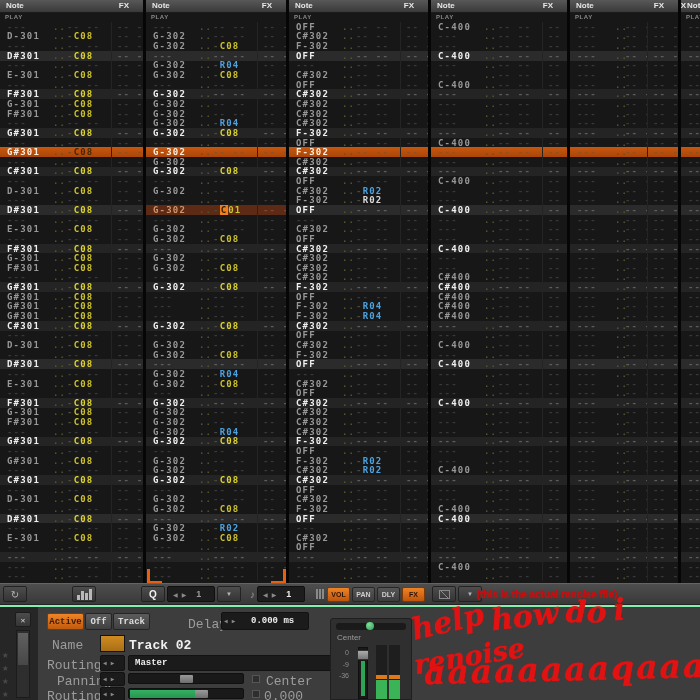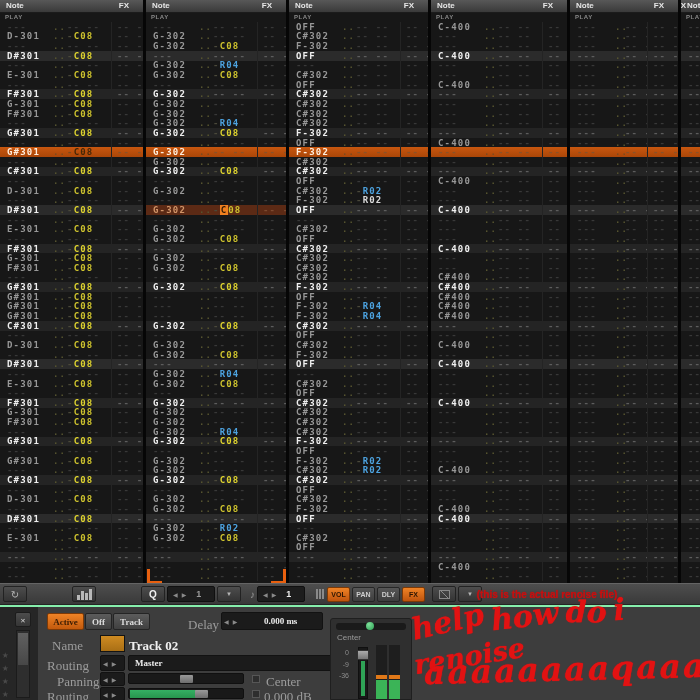--- a/index.html
+++ b/index.html
@@ -72,21 +72,21 @@
   .bottom{position:absolute;left:0;top:607px;width:700px;height:93px;background:#3d3d3d;}
   .lstrip{position:absolute;left:0;top:0;width:38px;height:93px;background:#262626;}
   .star{position:absolute;left:2px;color:#4a4a4a;font-size:11px;line-height:11px;}
   .xbtn{position:absolute;left:15px;top:5px;width:16px;height:15px;line-height:15px;text-align:center;
         background:linear-gradient(#4c4c4c,#363636);border:1px solid #1c1c1c;border-radius:2px;
         color:#d8d8d8;font-size:8px;box-sizing:border-box;}
   .sbar{position:absolute;left:16px;top:23px;width:14px;height:68px;background:#2e2e2e;
         border:1px solid #1b1b1b;box-sizing:border-box;}
   .sthumb{margin:2px 1px;height:32px;background:linear-gradient(#606060,#474747);}
 
-  .tpanel{position:absolute;left:40px;top:0;width:286px;height:93px;font-family:Liberation Serif, serif;text-align:center;}
+  .tpanel{position:absolute;left:40px;top:0;width:286px;height:93px;font-family:Liberation Mono, monospace;}
   .plabel{position:absolute;font-size:13px;color:#9c9c9c;}
   .pbtn{position:absolute;height:17px;font-size:9px;font-weight:bold;display:flex;align-items:center;
         justify-content:center;border-radius:2px;box-sizing:border-box;}
   .activeb{background:linear-gradient(#ef8326,#c25a0d);border:1px solid #7e3a06;color:#3a1c04;}
   .grayb{background:linear-gradient(#5c5c5c,#404040);border:1px solid #242424;color:#dcdcdc;}
   .inset{position:absolute;background:#1b1b1b;border:1px solid #121212;border-radius:2px;
          display:flex;align-items:center;box-sizing:border-box;}
   .inset .arr{padding:0 2px;}
   .inset .ival{color:#ececec;font-size:9px;font-weight:bold;}
   .swatch{position:absolute;width:25px;height:17px;background:linear-gradient(#cf8b22,#a96f15);
@@ -608,21 +608,21 @@
           </div>
           <div class="prow">
             <span class="cn dash">---</span>
             <span class="cv">..</span>
             <span class="ce"><span class="dash">-- --</span></span>
             <span class="cf">-- --</span>
           </div>
           <div class="prow sel-row">
             <span class="cn">G-302</span>
             <span class="cv">..</span>
-            <span class="ce"><span class="edash">-</span><span class="cursor">C</span><span class="ey">08</span></span>
+            <span class="ce"><span class="edash">-</span><span class="cursor">C</span><span class="ey">01</span></span>
             <span class="cf">-- --</span>
           </div>
           <div class="prow">
             <span class="cn dash">---</span>
             <span class="cv">..</span>
             <span class="ce"><span class="dash">-- --</span></span>
             <span class="cf">-- --</span>
           </div>
           <div class="prow">
             <span class="cn">G-302</span>
@@ -2147,21 +2147,21 @@
       <div class="sbar">
           <div class="sthumb"></div>
         </div>
     </div>
 
     <div class="tpanel">
       <div class="pbtn activeb" style="left:7px;top:6px;width:37px">Active</div>
       <div class="pbtn grayb" style="left:45px;top:6px;width:27px">Off</div>
       <div class="pbtn grayb" style="left:73px;top:6px;width:37px">Track</div>
       <span class="plabel" style="left:148px;top:10px">Delay</span>
-      <div class="inset" style="left:181px;top:5px;width:102px;height:18px">
+      <div class="inset" style="left:181px;top:5px;width:88px;height:18px">
         <span class="arr">◀</span>
         <span class="arr">▶</span>
         <span class="ival" style="margin:0 auto">0.000 ms</span>
       </div>
 
       <span class="plabel" style="left:12px;top:31px">Name</span>
       <div class="swatch" style="left:60px;top:28px"></div>
       <span class="plabel" style="left:89px;top:31px;color:#f0f0f0;font-weight:bold">Track 02</span>
 
       <span class="plabel" style="left:7px;top:51px">Routing</span>

